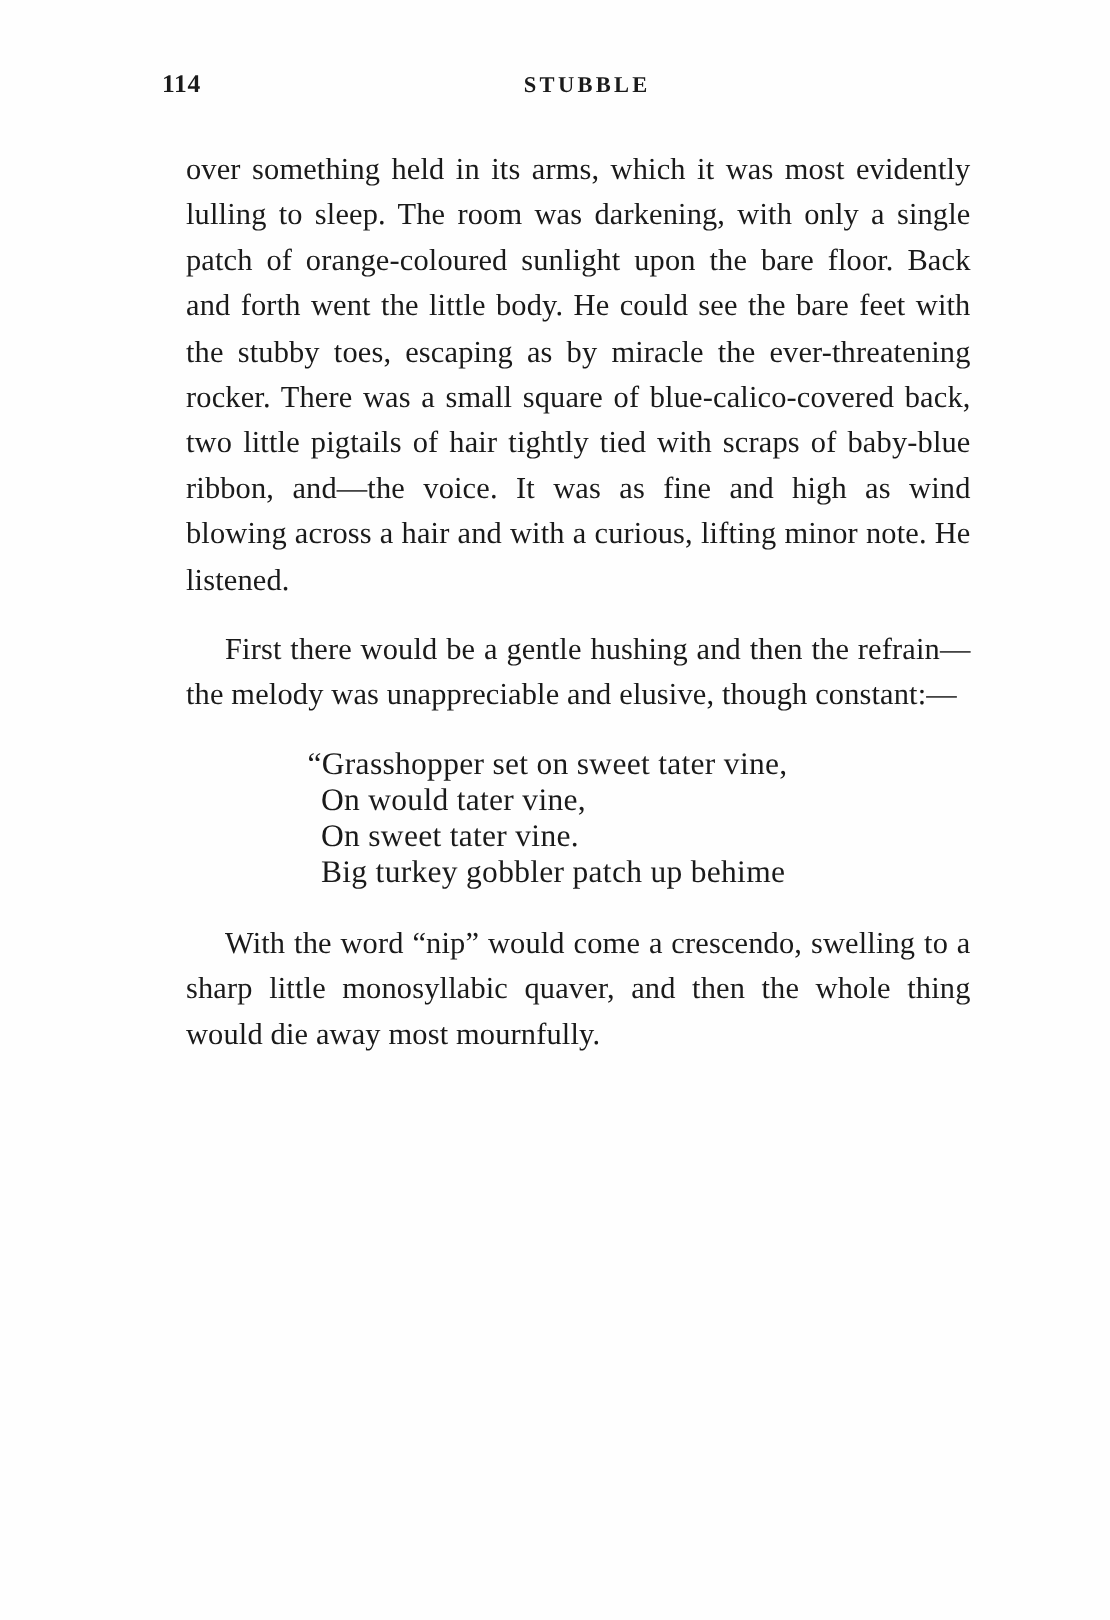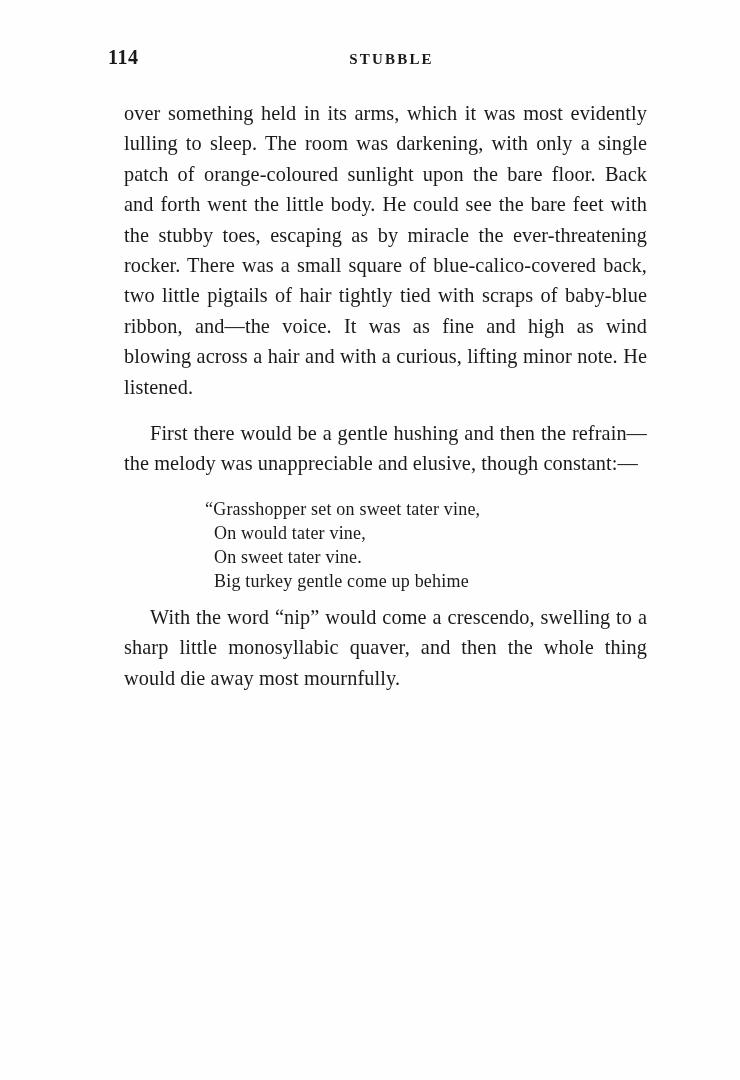--- a/index.html
+++ b/index.html
@@ -23,21 +23,21 @@
     padding: 46px 70px 0 108px;
   }
   .running-head {
     display: flex;
     align-items: baseline;
     height: 30px;
     margin-bottom: 22px;
   }
   .folio {
     font-weight: bold;
-    font-size: 20px;
+    font-size: 17px;
     letter-spacing: 0.5px;
     width: 60px;
     text-align: left;
   }
   .head-title {
     flex: 1;
     text-align: center;
     font-weight: bold;
     font-size: 15px;
     letter-spacing: 2.2px;
@@ -54,23 +54,23 @@
     text-justify: inter-word;
     letter-spacing: 0.1px;
   }
   p.cont {
     text-indent: 0;
   }
   p.indent {
     text-indent: 26px;
   }
   .verse {
-    margin: 18px 0 8px 0;
+    margin: 18px 0 20px 0;
     padding-left: 106px;
-    font-size: 18px;
+    font-size: 21px;
     line-height: 24.2px;
     letter-spacing: 0.2px;
   }
   .verse .line {
     white-space: pre;
   }
   .verse .line.first {
     margin-left: -9px;
   }
   .after-verse { margin-top: 0; }
@@ -88,20 +88,20 @@
   <div class="body-text">
 
     <p class="cont">over something held in its arms, which it was most evidently lulling to sleep. The room was darkening, with only a single patch of orange-coloured sunlight upon the bare floor. Back and forth went the little body. He could see the bare feet with the stubby toes, escaping as by miracle the ever-threatening rocker. There was a small square of blue-calico-covered back, two little pigtails of hair tightly tied with scraps of baby-blue ribbon, and—the voice. It was as fine and high as wind blowing across a hair and with a curious, lifting minor note. He listened.</p>
 
     <p class="indent">First there would be a gentle hushing and then the refrain—the melody was unappreciable and elusive, though constant:—</p>
 
     <div class="verse">
       <div class="line first">“Grasshopper set on sweet tater vine,</div>
       <div class="line">On would tater vine,</div>
       <div class="line">On sweet tater vine.</div>
-      <div class="line">Big turkey gentle come up behime</div>
+      <div class="line">Big turkey gobbler patch up behime</div>
     </div>
 
     <p class="indent after-verse">With the word “nip” would come a crescendo, swelling to a sharp little monosyllabic quaver, and then the whole thing would die away most mournfully.</p>
 
 
   </div>
 </div>
 
 </body></html>

